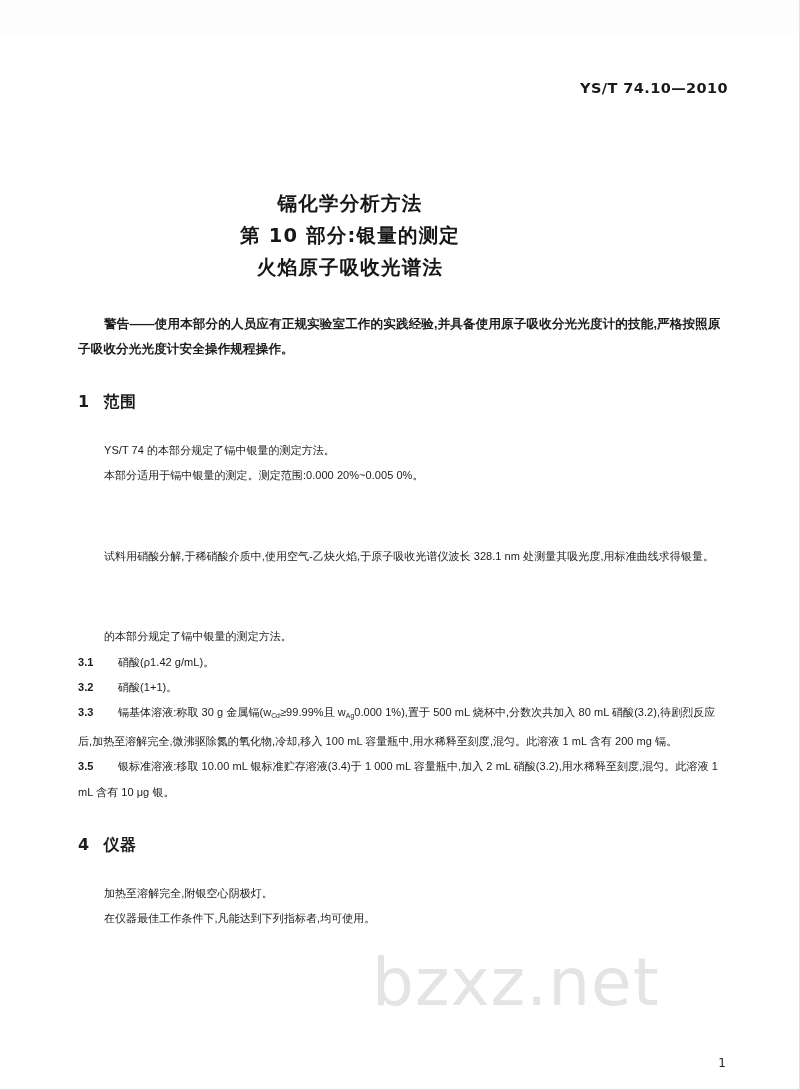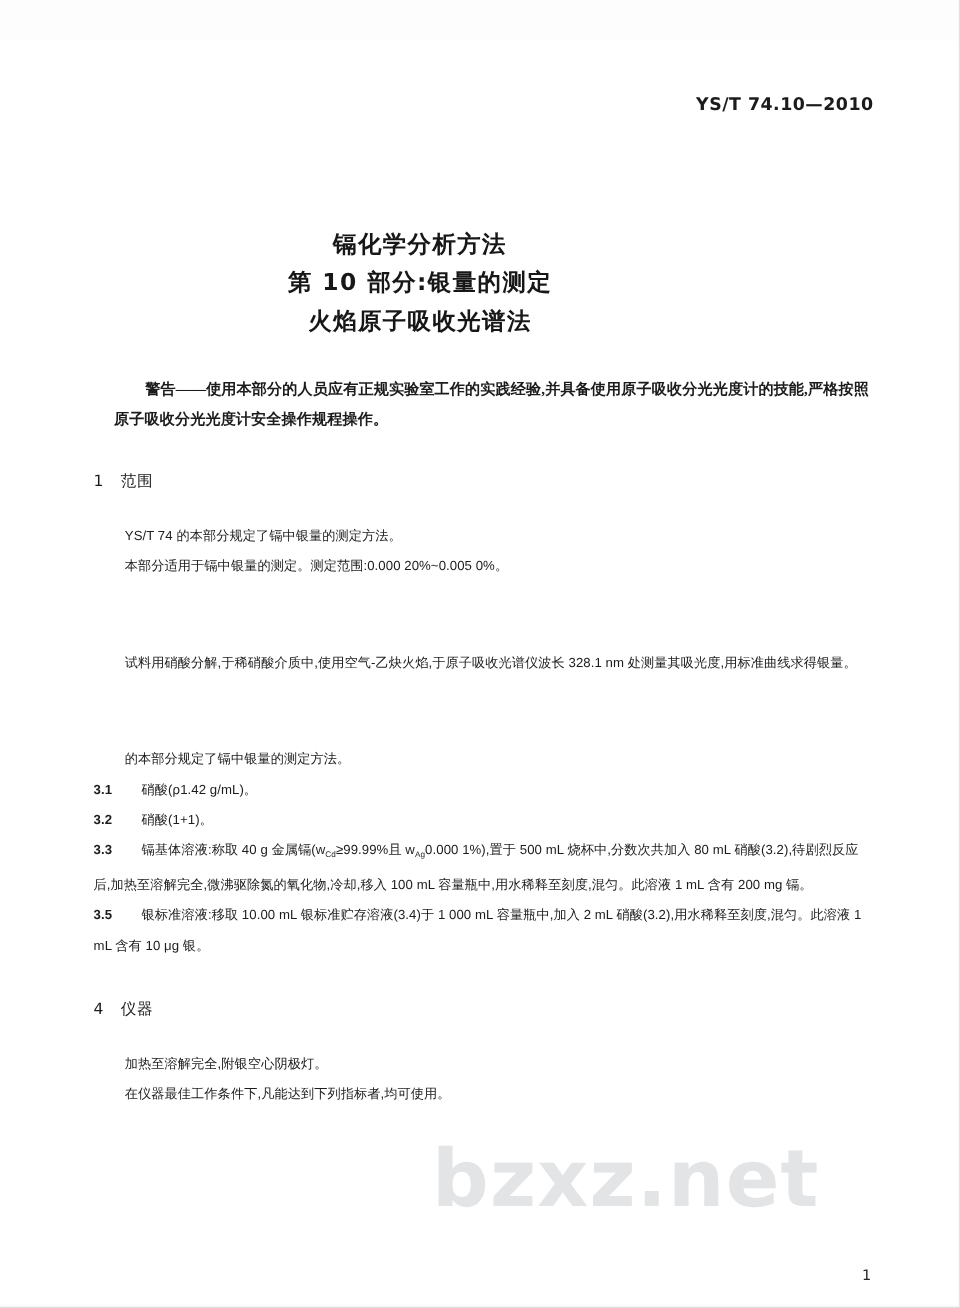--- a/index.html
+++ b/index.html
@@ -31,24 +31,24 @@
     pointer-events: none;
   }
   .edge-top {
     position: absolute;
     top: 0; left: 0;
     width: 800px; height: 34px;
     background: #fdfdfd;
   }
   .watermark {
     position: absolute;
-    left: 360px;
+    left: 372px;
     top: 944px;
     font-family: "DejaVu Sans", sans-serif;
-    font-weight: bold;
+    font-weight: normal;
     font-size: 66px;
     letter-spacing: 1px;
     color: #e3e4e6;
     white-space: nowrap;
     z-index: 1;
     user-select: none;
   }
   .content {
     position: relative;
     z-index: 2;
@@ -81,32 +81,31 @@
     color: #171717;
   }
   .body-area {
     position: absolute;
     top: 312px;
     left: 78px;
     width: 648px;
     color: #1c1c1c;
   }
   .warn {
-    font-family: Liberation Serif, serif;
+    font-family: Liberation Sans, sans-serif;
     font-weight: bold;
     font-size: 12.6px;
     line-height: 25px;
     text-indent: 26px;
     letter-spacing: 0.1px;
-    margin-left: 17px;
   }
   .sec-h {
     font-family: "DejaVu Sans", sans-serif;
-    font-weight: normal;
-    font-size: 13px;
+    font-weight: bold;
+    font-size: 16px;
     letter-spacing: 0.4px;
   }
   .sec-h .num { margin-right: 14px; }
   .para {
     font-family: Liberation Sans, sans-serif;
     font-size: 11px;
     line-height: 25.4px;
     letter-spacing: 0.05px;
   }
   .indent1 { text-indent: 26px; }
@@ -176,21 +175,21 @@
 
       <div class="para">
         <span class="item-num">3.1</span><span>硝酸(ρ1.42 g/mL)。</span>
       </div>
 
       <div class="para">
         <span class="item-num">3.2</span><span>硝酸(1+1)。</span>
       </div>
 
       <div class="para">
-        <span class="item-num">3.3</span><span>镉基体溶液:称取 40 g 金属镉(w</span><sub>Cd</sub><span>≥99.99%且 w</span><sub>Ag</sub><span>0.000 1%),置于 500 mL 烧杯中,分数次共加入 80 mL 硝酸(3.2),待剧烈反应后,加热至溶解完全,微沸驱除氮的氧化物,冷却,移入 100 mL 容量瓶中,用水稀释至刻度,混匀。此溶液 1 mL 含有 200 mg 镉。</span>
+        <span class="item-num">3.3</span><span>镉基体溶液:称取 30 g 金属镉(w</span><sub>Cd</sub><span>≥99.99%且 w</span><sub>Ag</sub><span>0.000 1%),置于 500 mL 烧杯中,分数次共加入 80 mL 硝酸(3.2),待剧烈反应后,加热至溶解完全,微沸驱除氮的氧化物,冷却,移入 100 mL 容量瓶中,用水稀释至刻度,混匀。此溶液 1 mL 含有 200 mg 镉。</span>
       </div>
 
 
       <div class="para">
         <span class="item-num">3.5</span><span>银标准溶液:移取 10.00 mL 银标准贮存溶液(3.4)于 1 000 mL 容量瓶中,加入 2 mL 硝酸(3.2),用水稀释至刻度,混匀。此溶液 1 mL 含有 10 μg 银。</span>
       </div>
 
       <div class="gap-l"></div>
 
       <div class="sec-h">

